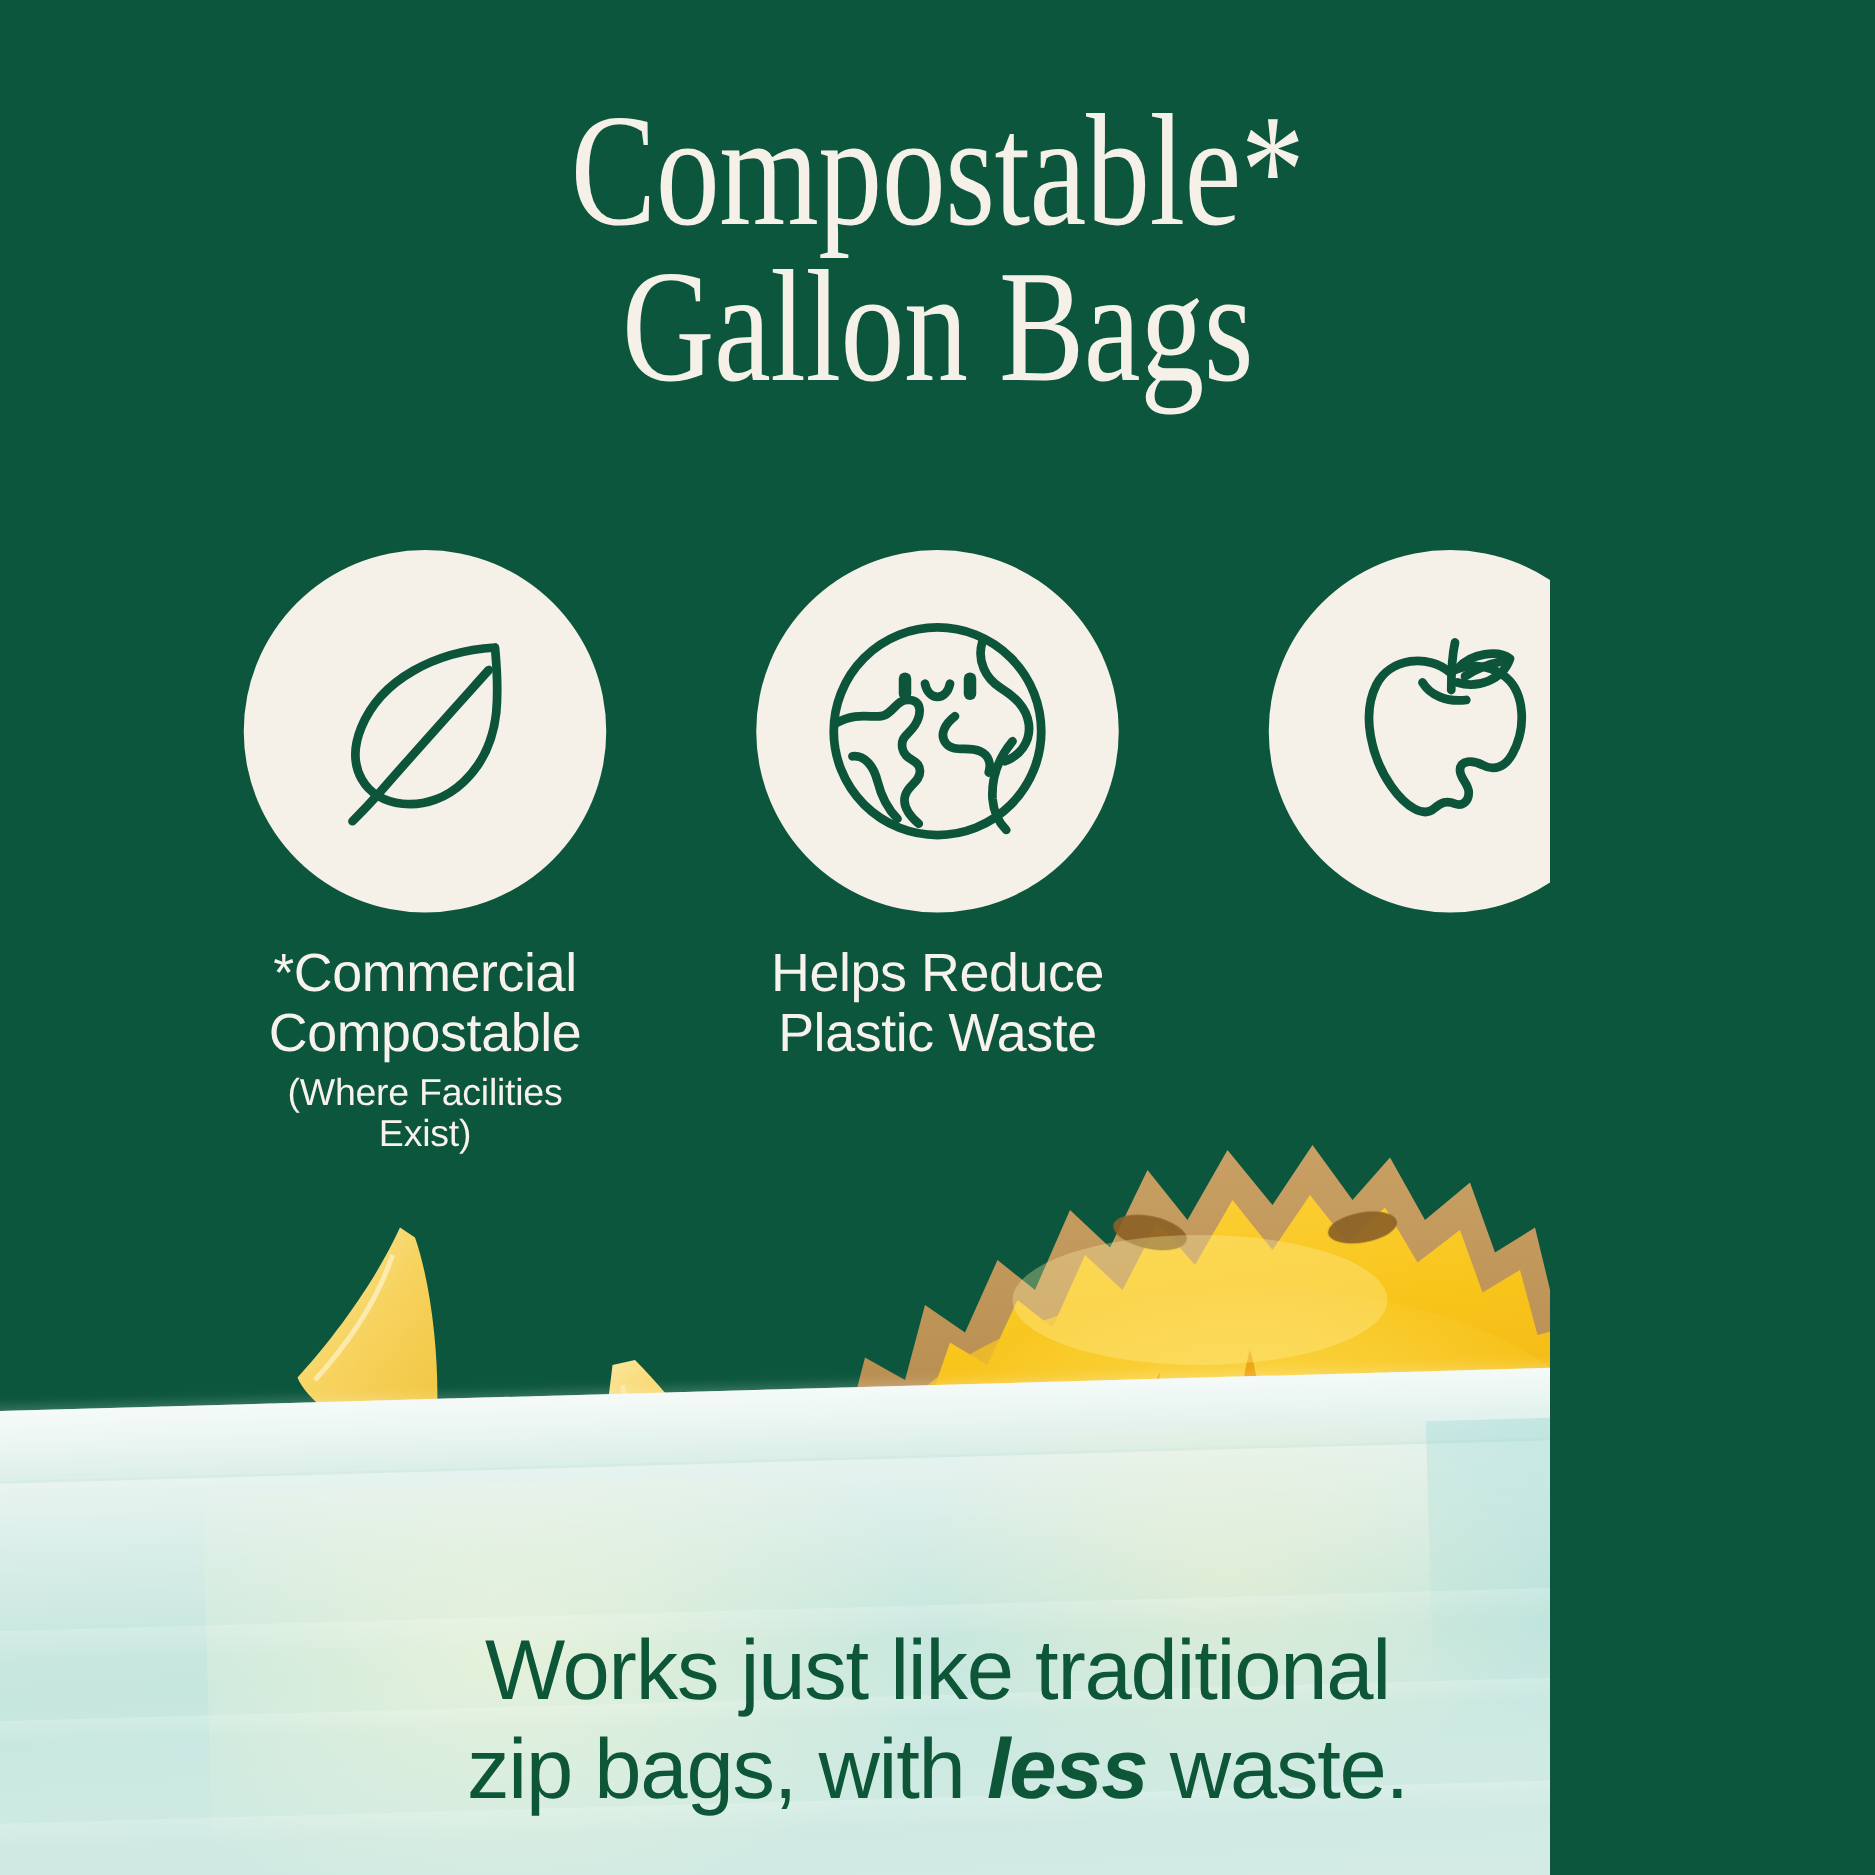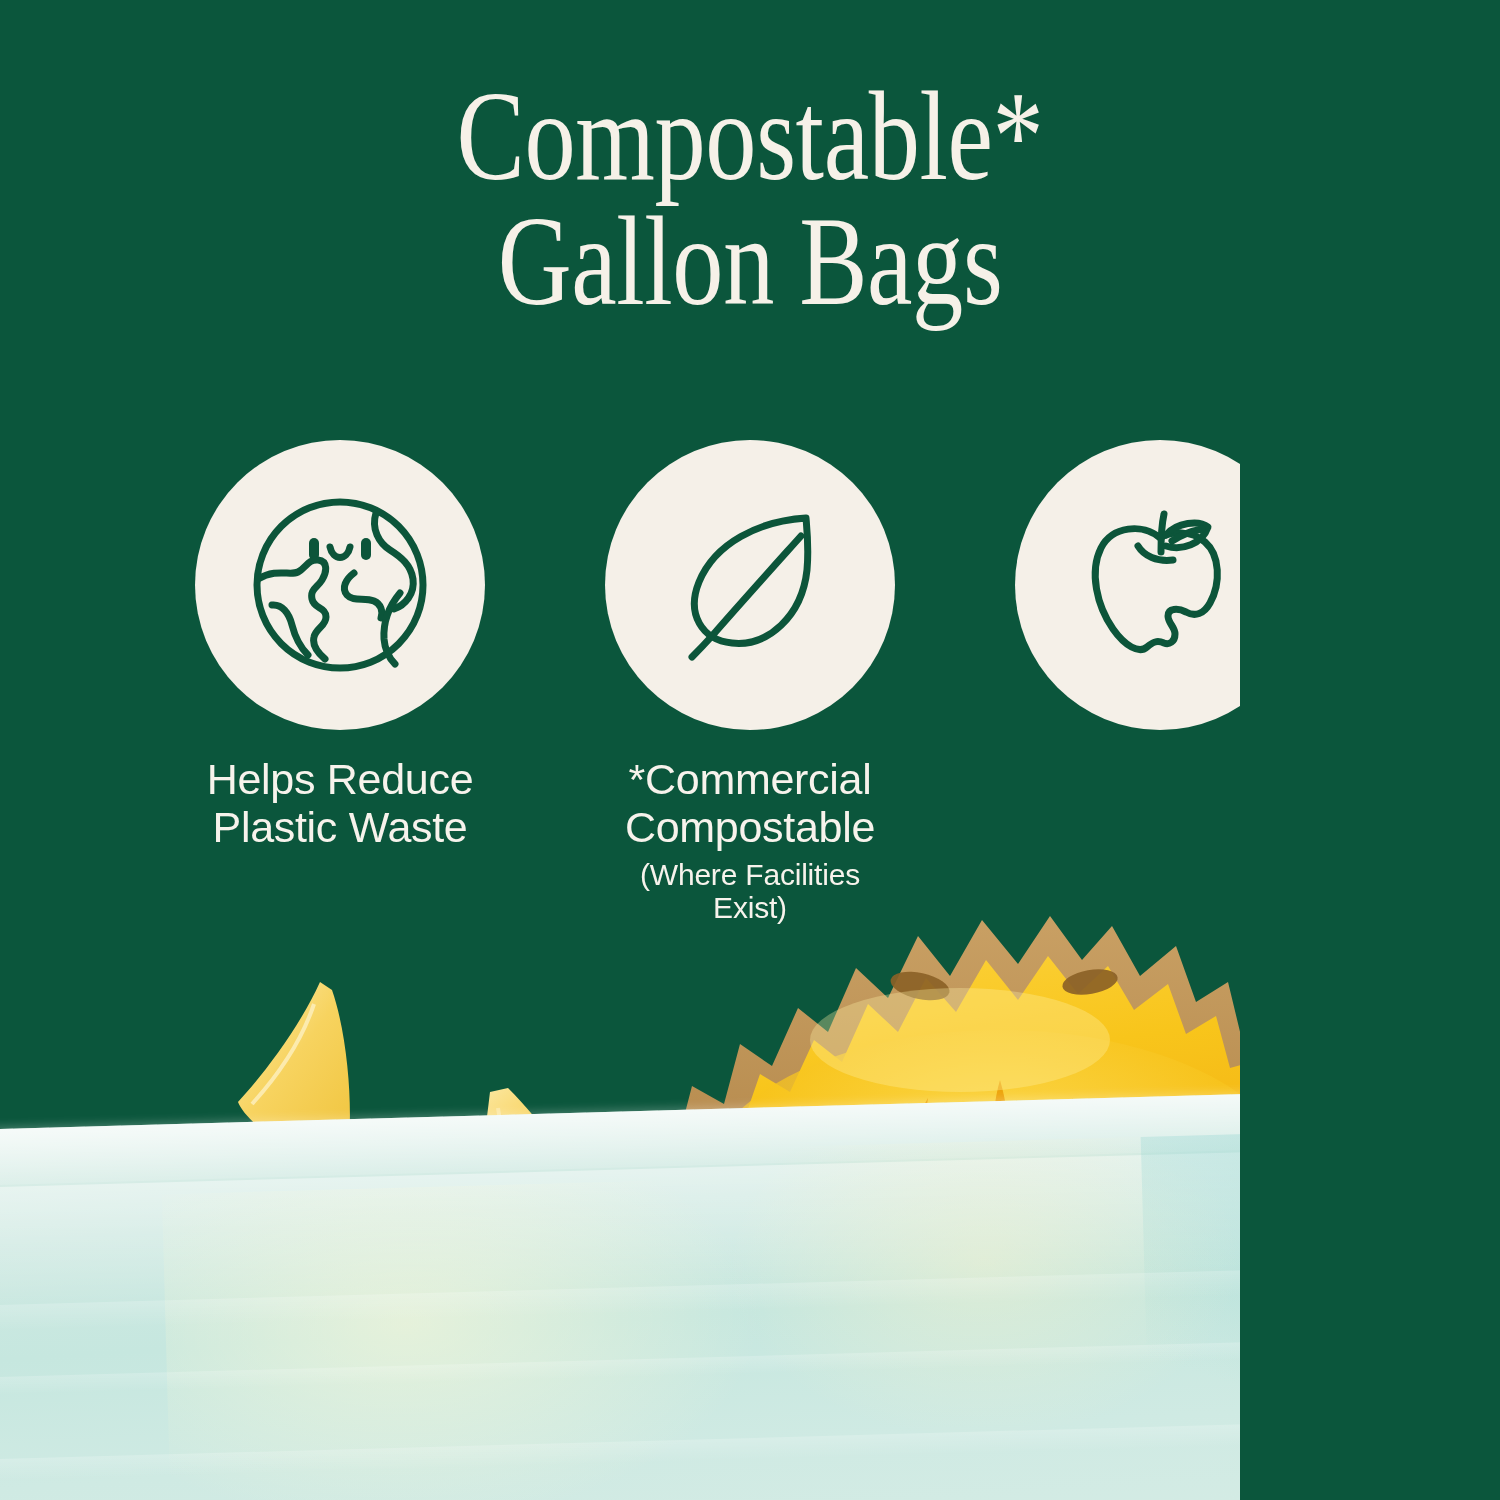--- a/index.html
+++ b/index.html
@@ -119,20 +119,34 @@
 <body>
 
 <div id="stage">
 
   <div class="headline">
     <span>Compostable*</span>
     <span class="l2">Gallon Bags</span>
   </div>
 
   <div class="features">
+
+    <div class="feature">
+      <div class="badge">
+        <span>
+          <svg width="190" height="190" viewBox="0 0 190 190" fill="none" stroke="#0c553a" stroke-width="7" stroke-linecap="round" stroke-linejoin="round">
+            <path d="M151 28 C 104 31, 60 53, 44 92 C 31 124, 47 150, 77 153 C 113 157, 147 126, 152 80 C 154 58, 152 40, 151 28 Z"></path>
+            <path d="M146 46 C 120 75, 83 116, 57 146 C 47 157, 41 163, 37 167"></path>
+          </svg>
+        </span>
+      </div>
+      <div class="cap">*Commercial
+Compostable</div>
+      <div class="subcap">(Where Facilities Exist)</div>
+    </div>
 
     <div class="feature">
       <div class="badge">
         <span>
           <svg width="196" height="196" viewBox="0 0 196 196" fill="none" stroke="#0c553a" stroke-width="7" stroke-linecap="round" stroke-linejoin="round">
             <circle cx="98" cy="98" r="83"></circle>
 
             <path d="M72 56 L72 68" stroke-width="10"></path>
             <path d="M124 56 L124 68" stroke-width="10"></path>
             <path d="M88 60 C 91 74, 105 74, 108 60"></path>
@@ -151,34 +165,20 @@
       </div>
       <div class="cap">Helps Reduce
 Plastic Waste</div>
       <div class="subcap"></div>
     </div>
 
     <div class="feature">
       <div class="badge">
         <span>
           <svg width="190" height="190" viewBox="0 0 190 190" fill="none" stroke="#0c553a" stroke-width="7" stroke-linecap="round" stroke-linejoin="round">
-            <path d="M151 28 C 104 31, 60 53, 44 92 C 31 124, 47 150, 77 153 C 113 157, 147 126, 152 80 C 154 58, 152 40, 151 28 Z"></path>
-            <path d="M146 46 C 120 75, 83 116, 57 146 C 47 157, 41 163, 37 167"></path>
-          </svg>
-        </span>
-      </div>
-      <div class="cap">*Commercial
-Compostable</div>
-      <div class="subcap">(Where Facilities Exist)</div>
-    </div>
-
-    <div class="feature">
-      <div class="badge">
-        <span>
-          <svg width="190" height="190" viewBox="0 0 190 190" fill="none" stroke="#0c553a" stroke-width="7" stroke-linecap="round" stroke-linejoin="round">
 
             <path d="M95 48 C 78 33, 47 36, 36 58 C 24 82, 32 116, 48 139
                      C 60 156, 74 164, 82 157 C 88 152, 92 150, 99 153
                      C 104 155, 110 152, 110 144 C 110 137, 103 133, 103 126
                      C 103 118, 113 118, 121 122 C 130 127, 139 124, 145 113
                      C 156 93, 155 65, 140 52 C 126 40, 106 41, 95 48 Z"></path>
 
             <path d="M96 62 C 96 48, 97 33, 99 24"></path>
 
             <path d="M101 45 C 112 32, 134 30, 143 37 C 137 54, 117 61, 101 56"></path>
@@ -304,14 +304,18 @@
       <div class="bag-glow"></div>
       <div class="bag-glow2"></div>
       <div class="bag-teal"></div>
       <div class="bag-band" style="top:176px;height:26px;"></div>
       <div class="bag-band" style="top:248px;height:18px;"></div>
       <div class="bag-band" style="top:330px;height:22px;"></div>
     </div>
 
   </div>
 
+  <div class="tagline">
+    <span>Works just like traditional</span>
+    <span class="t2"><span>zip bags, with </span><b>less</b><span> waste.</span></span>
+  </div>
 
 </div>
 
 </body></html>

